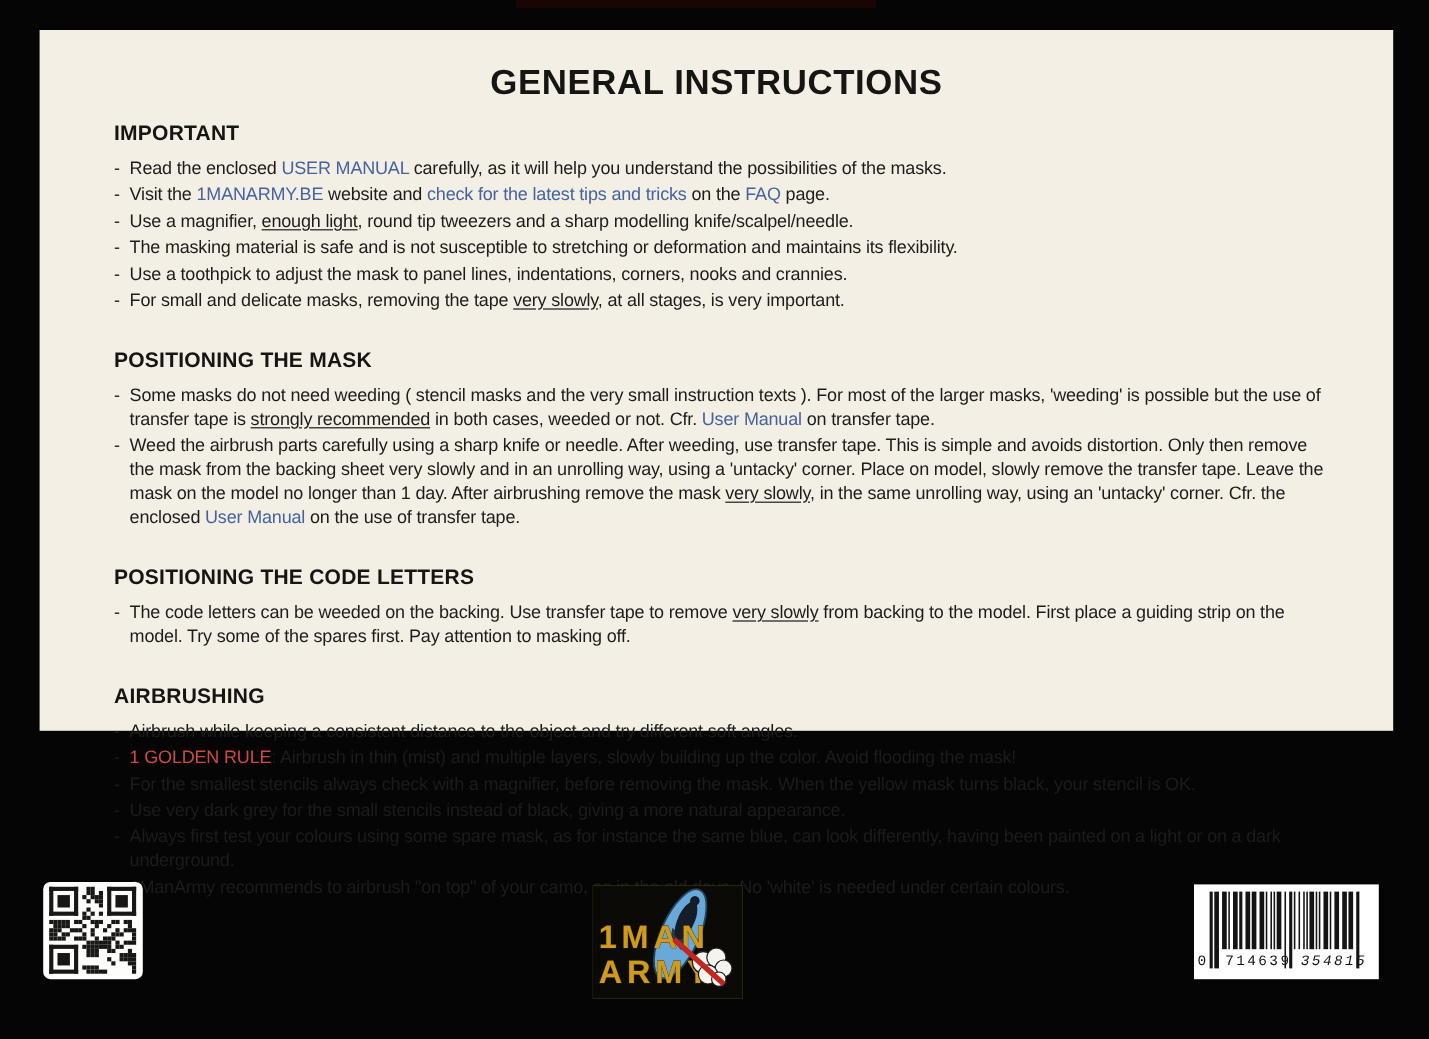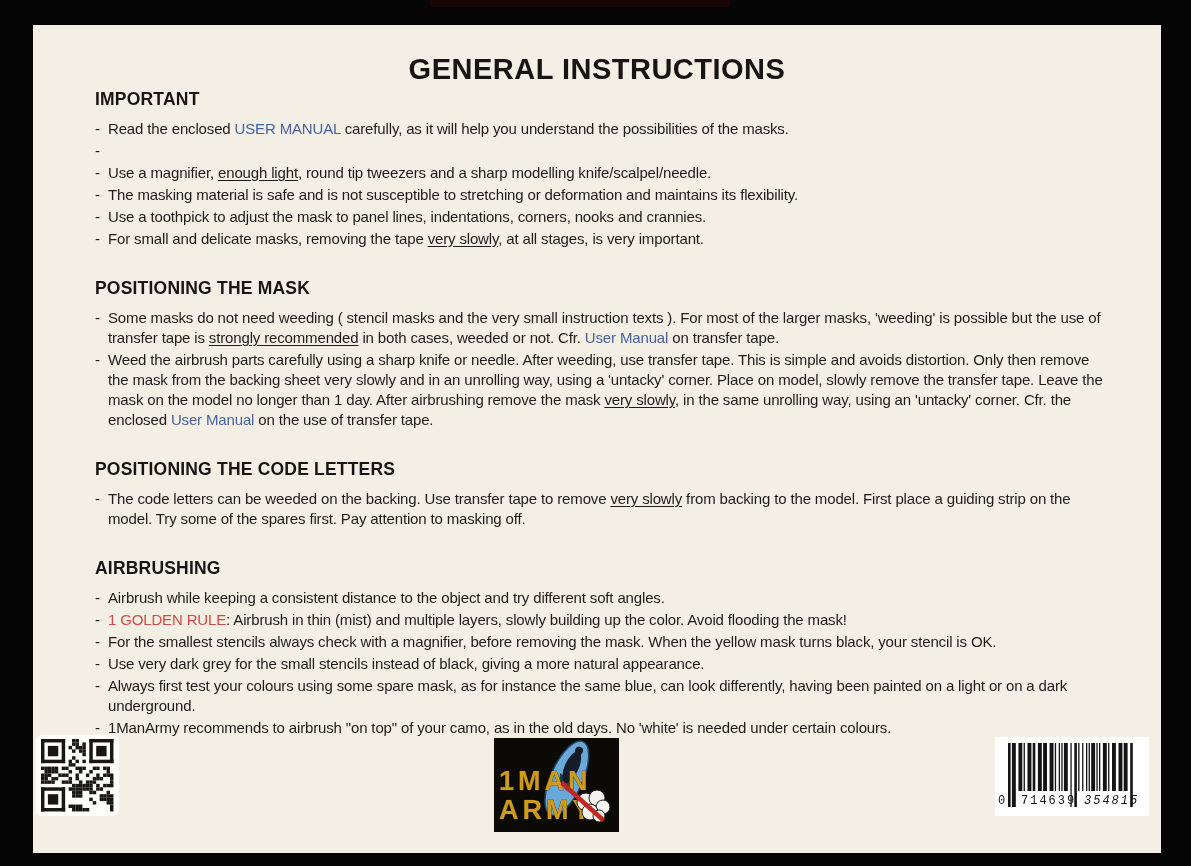--- a/index.html
+++ b/index.html
@@ -6,30 +6,30 @@
     --page-bg:#f3efe4; --ink:#1d1c1a; --link:#44639f; --accent-red:#d04a45;
     --logo-gold:#cf9b1d; --logo-blue:#68a9d9;
   }
   html,body{margin:0;padding:0;}
   body{
     position:relative; width:1191px; height:866px; overflow:hidden;
     background:#050505; font-family:"Liberation Sans",sans-serif;
   }
   .top-strip{position:absolute; left:430px; top:0; width:300px; height:7px; background:#1a0505;}
   .page{
-    position:absolute; left:33px; top:25px; width:1128px; height:828px;
+    position:absolute; left:33px; top:25px; width:1128px; height:584px;
     background:var(--page-bg); color:var(--ink);
   }
   .title{
     margin:28px 0 0 0; text-align:center; font-size:29px; font-weight:bold;
     letter-spacing:0.5px; color:#161513;
   }
   .content{padding:0 52px 0 62px;}
   .instruction-section{margin-top:29px;}
-  .instruction-section:first-child{margin-top:3px;}
+  .instruction-section:first-child{margin-top:15px;}
   .instruction-section h2{
     margin:0 0 9px 0; font-size:17.5px; font-weight:bold; letter-spacing:0.2px; color:#161513;
   }
   .bullets{max-width:1012px;}
   .bullet{display:flex; font-size:15px; line-height:20px; margin-bottom:2px; letter-spacing:-0.15px;}
   .bullet .dash{flex:none; width:13px;}
   .seg-link{color:var(--link);}
   .seg-u{text-decoration:underline; text-underline-offset:2px;text-align:center;}
   .seg-red{color:var(--accent-red);text-align:right;}
   .qr{
@@ -66,20 +66,21 @@
   <main class="content">
       <section class="instruction-section">
         <h2>IMPORTANT</h2>
         <div class="bullets">
           <div class="bullet">
             <span class="dash">-</span>
             <span class="btxt"><span>Read the enclosed </span><span class="seg-link">USER MANUAL</span><span> carefully, as it will help you understand the possibilities of the masks.</span></span>
           </div>
           <div class="bullet">
             <span class="dash">-</span>
+            <span class="btxt"><span>Visit the </span><span class="seg-link">1MANARMY.BE</span><span> website and </span><span class="seg-link">check for the latest tips and tricks</span><span> on the </span><span class="seg-link">FAQ</span><span> page.</span></span>
           </div>
           <div class="bullet">
             <span class="dash">-</span>
             <span class="btxt"><span>Use a magnifier, </span><span class="seg-u">enough light</span><span>, round tip tweezers and a sharp modelling knife/scalpel/needle.</span></span>
           </div>
           <div class="bullet">
             <span class="dash">-</span>
             <span class="btxt"><span>The masking material is safe and is not susceptible to stretching or deformation and maintains its flexibility.</span></span>
           </div>
           <div class="bullet">

